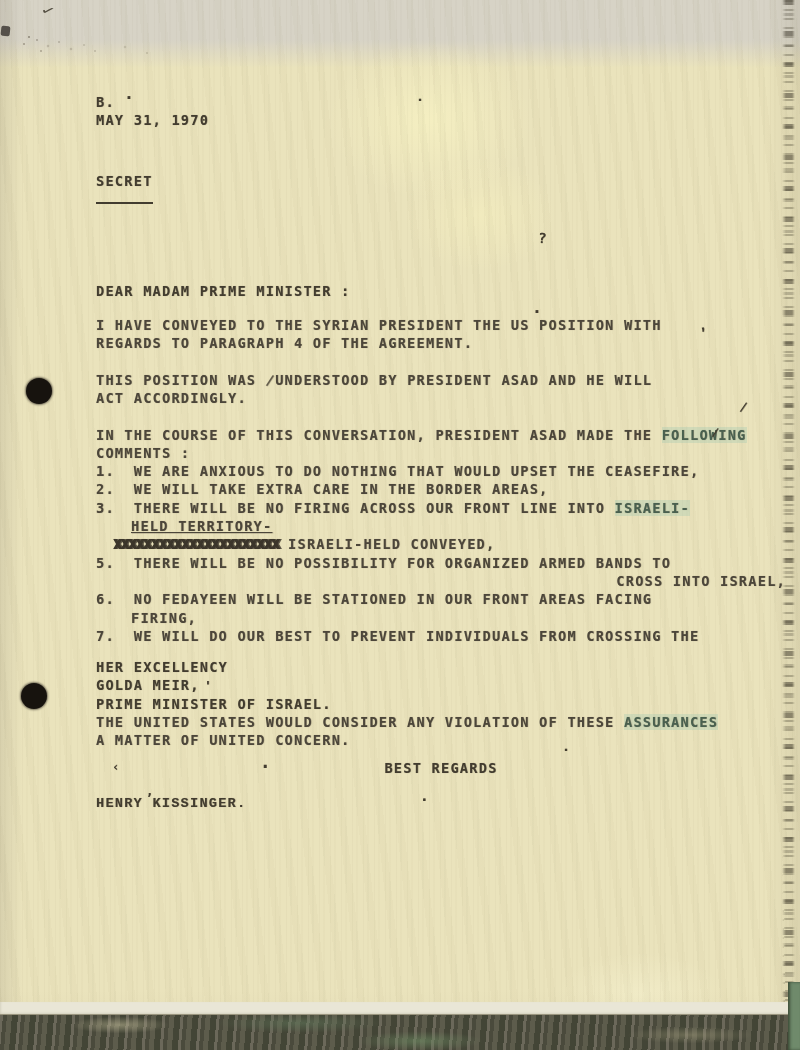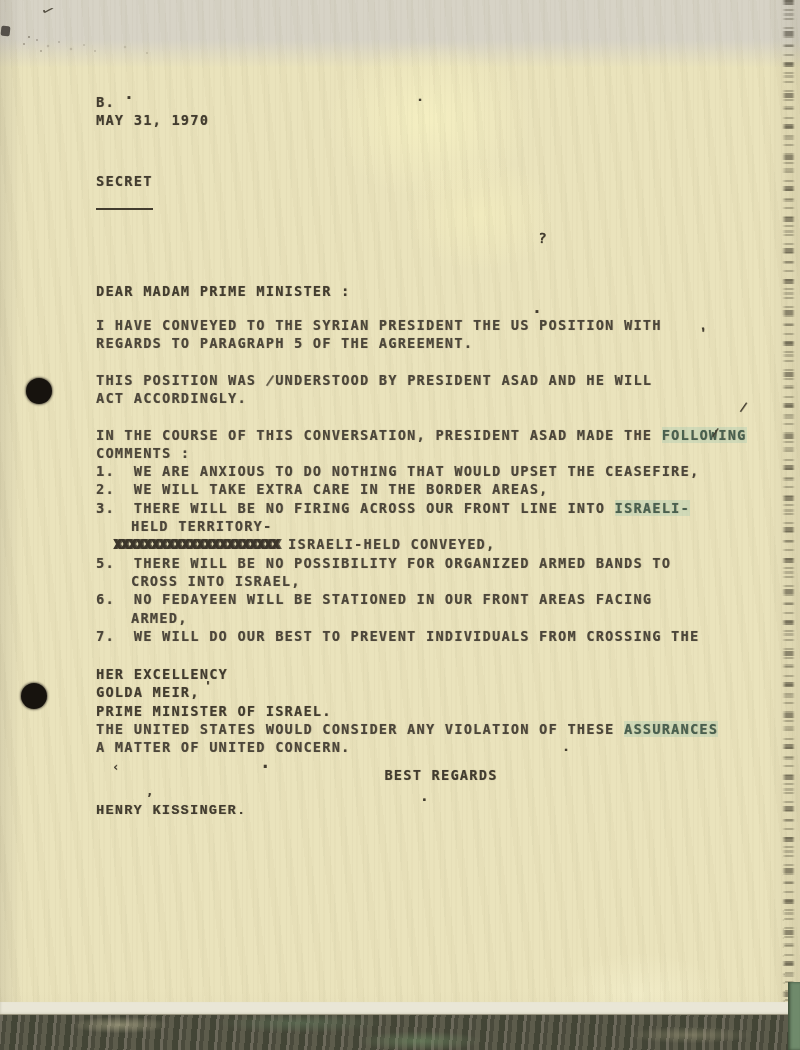--- a/index.html
+++ b/index.html
@@ -56,21 +56,21 @@
     border-top:1px solid #9a957f;}
   .br-green{position:absolute;left:788px;top:982px;width:12px;height:68px;background:#6f8a6b;
     box-shadow:inset 2px 0 3px rgba(30,40,25,.6);}
 
   
   #letter{position:absolute;left:96px;top:93px;width:690px;display:flex;flex-direction:column;}
   .block{display:block;}
   .line{white-space:pre;height:18.3px;line-height:18.3px;font-size:13.5px;font-weight:bold;
         letter-spacing:1.3px;color:#4c463a;text-shadow:.5px .4px .7px rgba(70,60,45,.55);}
   .line.dark{color:#423c2f;}
-  .line.u span{border-bottom:2px solid currentColor;padding-bottom:19px;}
+  .line.u span{border-bottom:2px solid currentColor;padding-bottom:13px;}
   .teal{color:#49604f;background:rgba(145,195,175,.28);}
   .xblob{letter-spacing:-.6px;color:#3c362b;text-shadow:1.5px 0 #3c362b,3px 0 rgba(60,54,43,.8),.5px .4px .7px rgba(70,60,45,.55);}
   .strike-mark{display:inline-block;transform:rotate(8deg);color:rgba(76,70,58,.8);}
 
   .stray{position:absolute;color:#433d30;font-weight:bold;white-space:pre;
          text-shadow:.4px .3px .5px rgba(70,60,45,.5);}
 </style>
 </head>
 <body>
 
@@ -93,41 +93,41 @@
         <div class="line dark"><span>MAY 31, 1970</span></div>
       </div>
       <div class="block" style="margin-top: 42.6px;">
         <div class="line u dark"><span>SECRET</span></div>
       </div>
       <div class="block" style="margin-top: 92px;">
         <div class="line dark"><span>DEAR MADAM PRIME MINISTER :</span></div>
       </div>
       <div class="block" style="margin-top: 15px;">
         <div class="line"><span>I HAVE CONVEYED TO THE SYRIAN PRESIDENT THE US POSITION WITH</span></div>
-        <div class="line"><span>REGARDS TO PARAGRAPH 5 OF THE AGREEMENT.</span></div>
+        <div class="line"><span>REGARDS TO PARAGRAPH 4 OF THE AGREEMENT.</span></div>
       </div>
       <div class="block" style="margin-top: 18.3px;">
         <div class="line"><span>THIS POSITION WAS </span><span class="strike-mark">/</span><span>UNDERSTOOD BY PRESIDENT ASAD AND HE WILL</span></div>
         <div class="line"><span>ACT ACCORDINGLY.</span></div>
       </div>
       <div class="block" style="margin-top: 18.3px;">
         <div class="line"><span>IN THE COURSE OF THIS CONVERSATION, PRESIDENT ASAD MADE THE </span><span class="teal">FOLLOWING</span></div>
         <div class="line"><span>COMMENTS :</span></div>
         <div class="line"><span>1.  WE ARE ANXIOUS TO DO NOTHING THAT WOULD UPSET THE CEASEFIRE,</span></div>
         <div class="line"><span>2.  WE WILL TAKE EXTRA CARE IN THE BORDER AREAS,</span></div>
         <div class="line"><span>3.  THERE WILL BE NO FIRING ACROSS OUR FRONT LINE INTO </span><span class="teal">ISRAELI-</span></div>
-        <div class="line" style="padding-left: 35px;"><span>HELD TERRITORY-</span></div>
+        <div class="line" style="padding-left: 35px; text-decoration: underline;"><span>HELD TERRITORY-</span></div>
         <div class="line" style="padding-left: 17px;"><span class="xblob">XXXXXXXXXXXXXXXXXXXXXX</span><span> ISRAELI-HELD CONVEYED,</span></div>
         <div class="line"><span>5.  THERE WILL BE NO POSSIBILITY FOR ORGANIZED ARMED BANDS TO</span></div>
-        <div class="line" style="padding-left: 35px;"><span>CROSS INTO ISRAEL,</span></div>
+        <div class="line" style="padding-left: 35px; text-align: right;"><span>CROSS INTO ISRAEL,</span></div>
         <div class="line"><span>6.  NO FEDAYEEN WILL BE STATIONED IN OUR FRONT AREAS FACING</span></div>
-        <div class="line" style="padding-left: 35px;"><span>ARMED,</span></div>
+        <div class="line" style="padding-left: 35px;"><span>FIRING,</span></div>
         <div class="line"><span>7.  WE WILL DO OUR BEST TO PREVENT INDIVIDUALS FROM CROSSING THE</span></div>
       </div>
-      <div class="block" style="margin-top: 20px;">
+      <div class="block" style="margin-top: 13px;">
         <div class="line dark"><span>HER EXCELLENCY</span></div>
         <div class="line dark"><span>GOLDA MEIR,</span></div>
         <div class="line dark"><span>PRIME MINISTER OF ISRAEL.</span></div>
         <div class="line"><span>THE UNITED STATES WOULD CONSIDER ANY VIOLATION OF THESE </span><span class="teal">ASSURANCES</span></div>
         <div class="line"><span>A MATTER OF UNITED CONCERN.</span></div>
       </div>
       <div class="block" style="margin-top: 9px; text-align: center;">
         <div class="line dark"><span>BEST REGARDS</span></div>
       </div>
       <div class="block" style="margin-top: 18.3px; font-family: Liberation Mono, monospace;">

